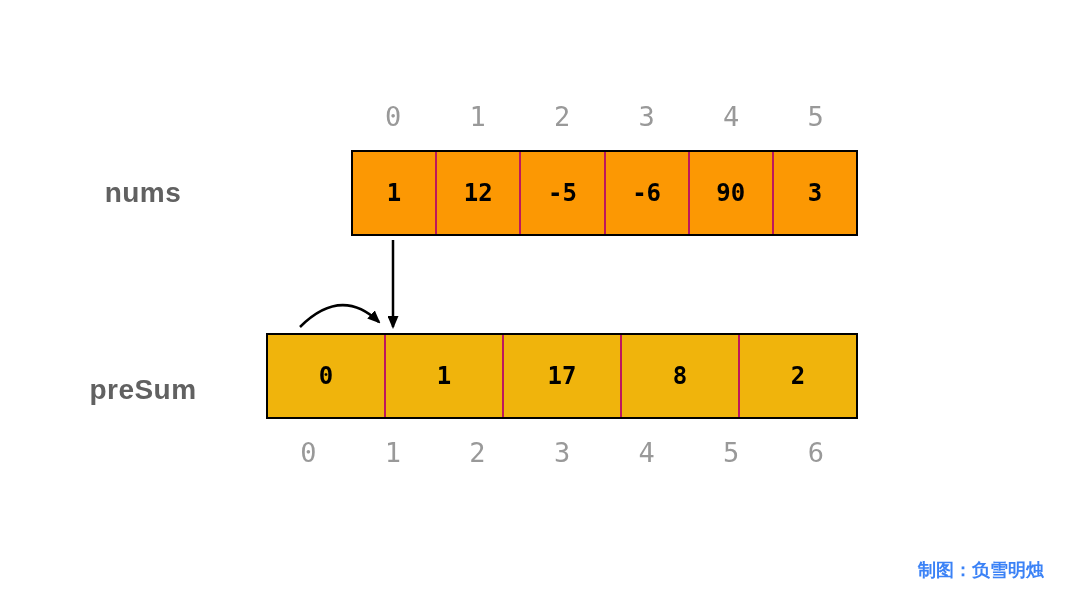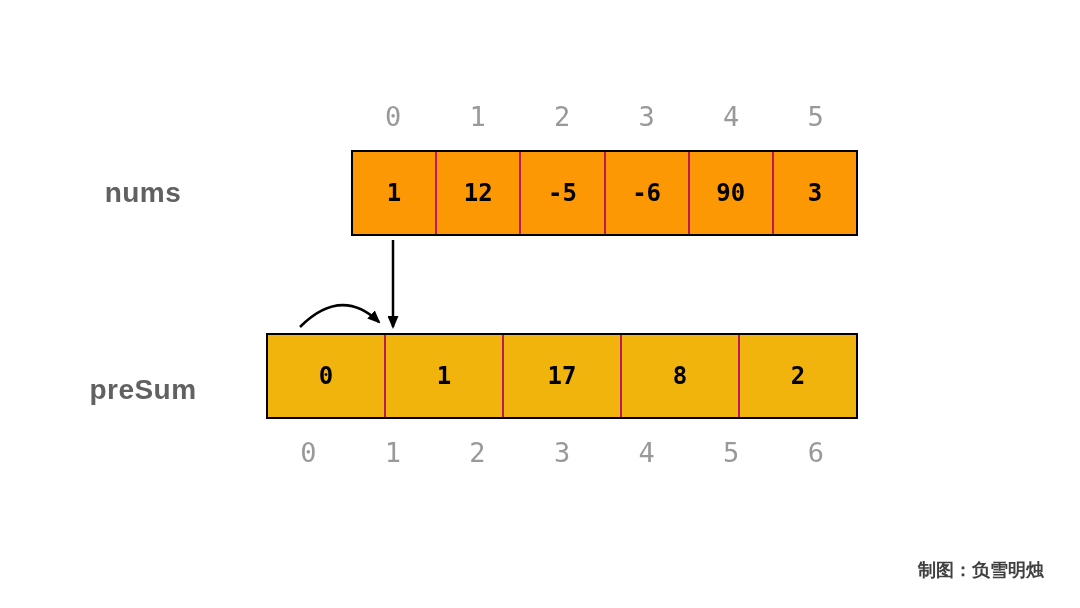--- a/index.html
+++ b/index.html
@@ -67,21 +67,21 @@
     pointer-events: none;
   }
 
   .credit {
     position: absolute;
     right: 36px;
     top: 558px;
     font-family: "Liberation Sans", sans-serif;
     font-weight: bold;
     font-size: 18px;
-    color: #404040;
+    color: #3b82f6;
   }
 </style>
 </head>
 <body>
 
 <div class="canvas">
 
   <div class="indices nums-indices">
     <span>0</span>
     <span>1</span>

